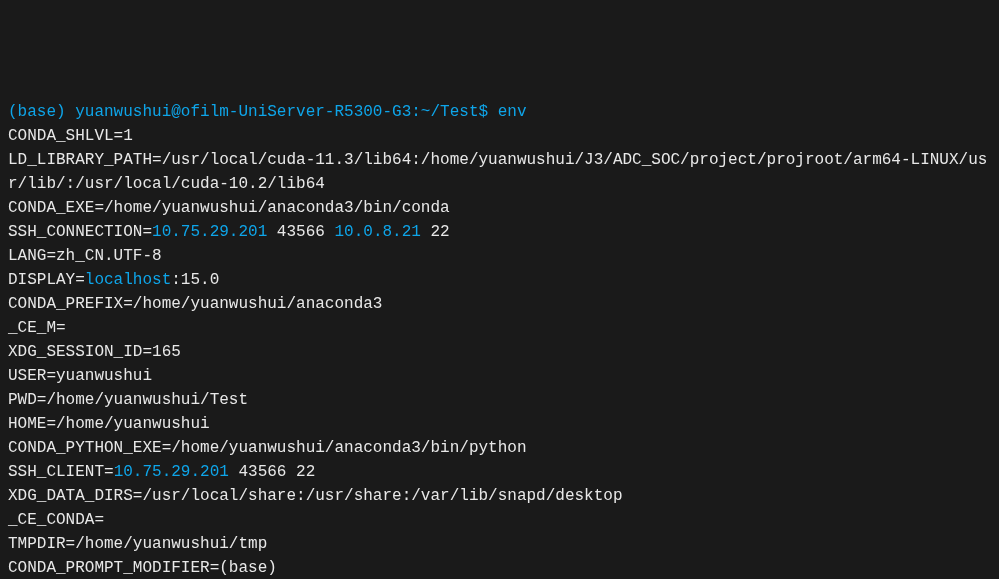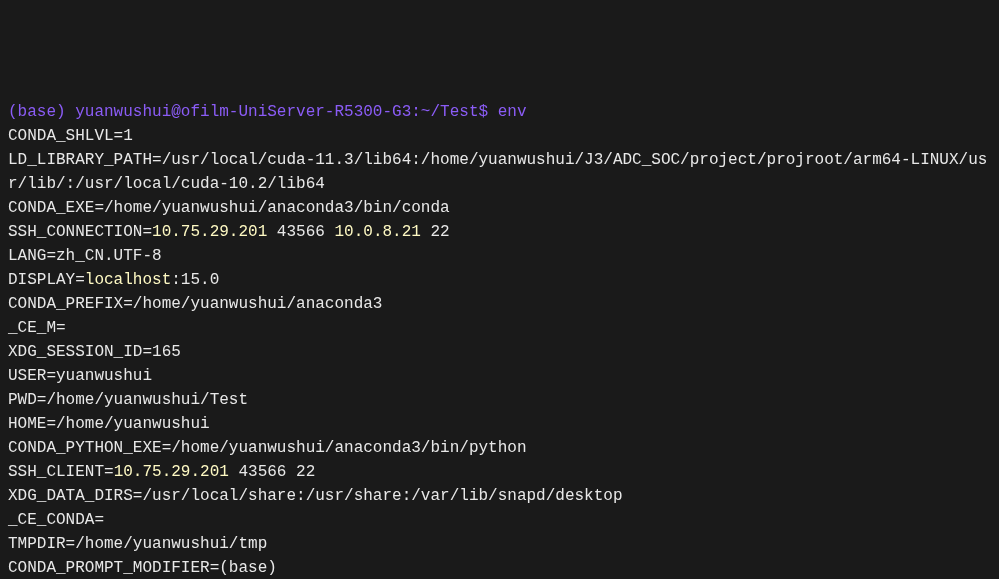--- a/index.html
+++ b/index.html
@@ -14,24 +14,24 @@
       font-size: 16px;
       line-height: 1.5;
       padding: 4px 8px;
       width: 999px;
       height: 579px;
       overflow: hidden;
       white-space: pre-wrap;
       word-break: break-all;
     }
     .prompt-line {
-      color: #8b5cf6;
+      color: #0ea5e9;
     }
     .magenta {
-      color: #fef9c3;
+      color: #0ea5e9;
     }
     .line {
       display: block;
     }
   </style>
 </head>
 <body>
 
 
 

